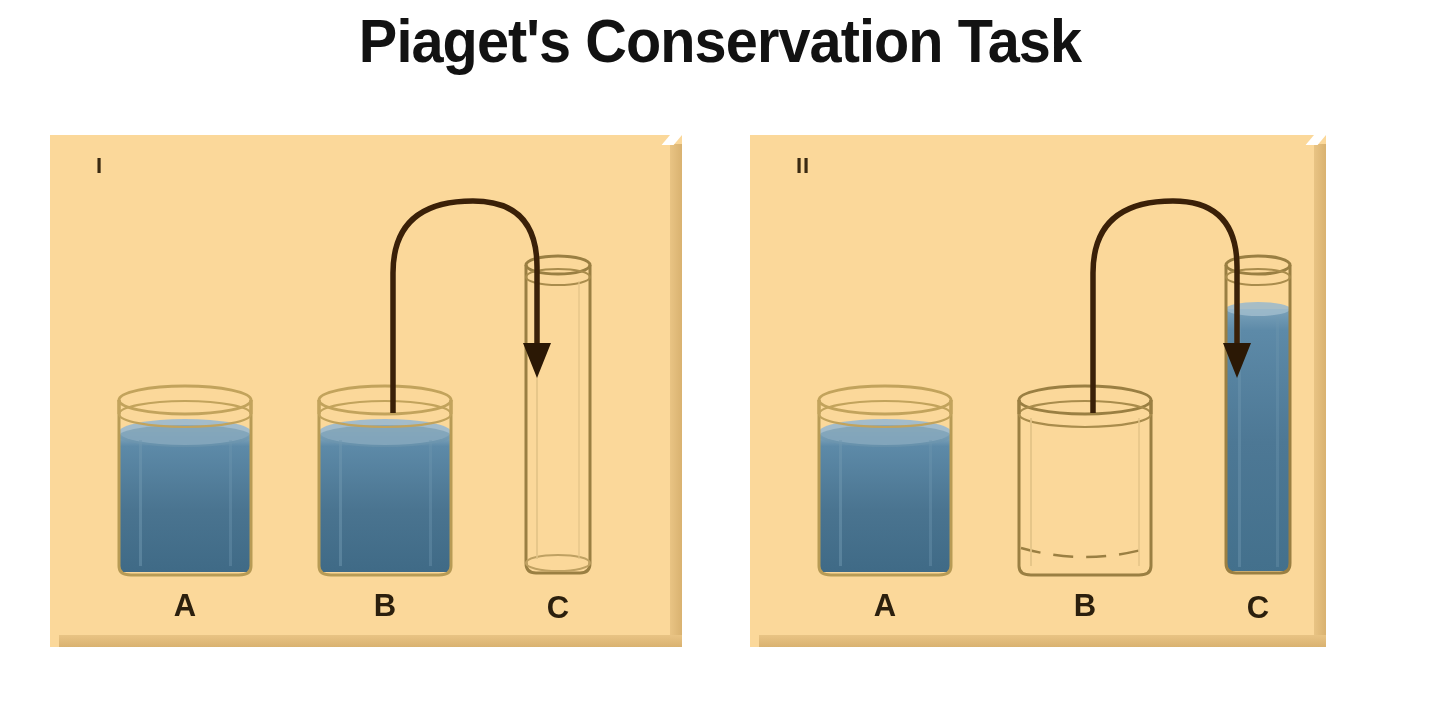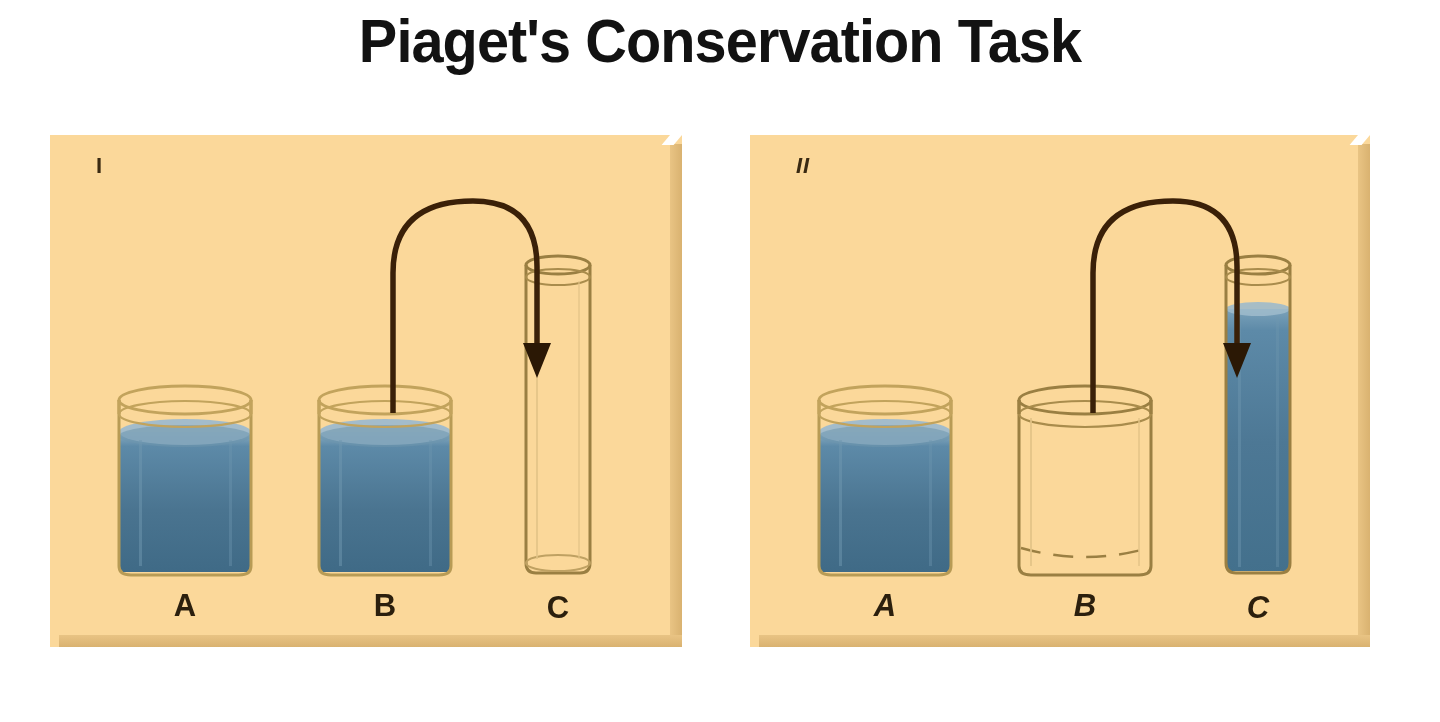--- a/index.html
+++ b/index.html
@@ -76,21 +76,21 @@
   }
   .panel .face {
     position: absolute;
     left: 0; top: 0;
     width: calc(100% - 12px);
     height: calc(100% - 12px);
     background: #fbd89a;
   }
 
   #panel-1 { left: 50px;  top: 135px; width: 632px; height: 512px; }
-  #panel-2 { left: 750px; top: 135px; width: 620px; height: 512px; font-style: italic; }
+  #panel-2 { left: 750px; top: 135px; width: 576px; height: 512px; }
 
   .panel-numeral {
     position: absolute;
     left: 46px;
     top: 18px;
     font-family: "Liberation Sans", sans-serif;
     font-weight: bold;
     font-size: 22px;
     color: #3a2a12;
     letter-spacing: 1px;

